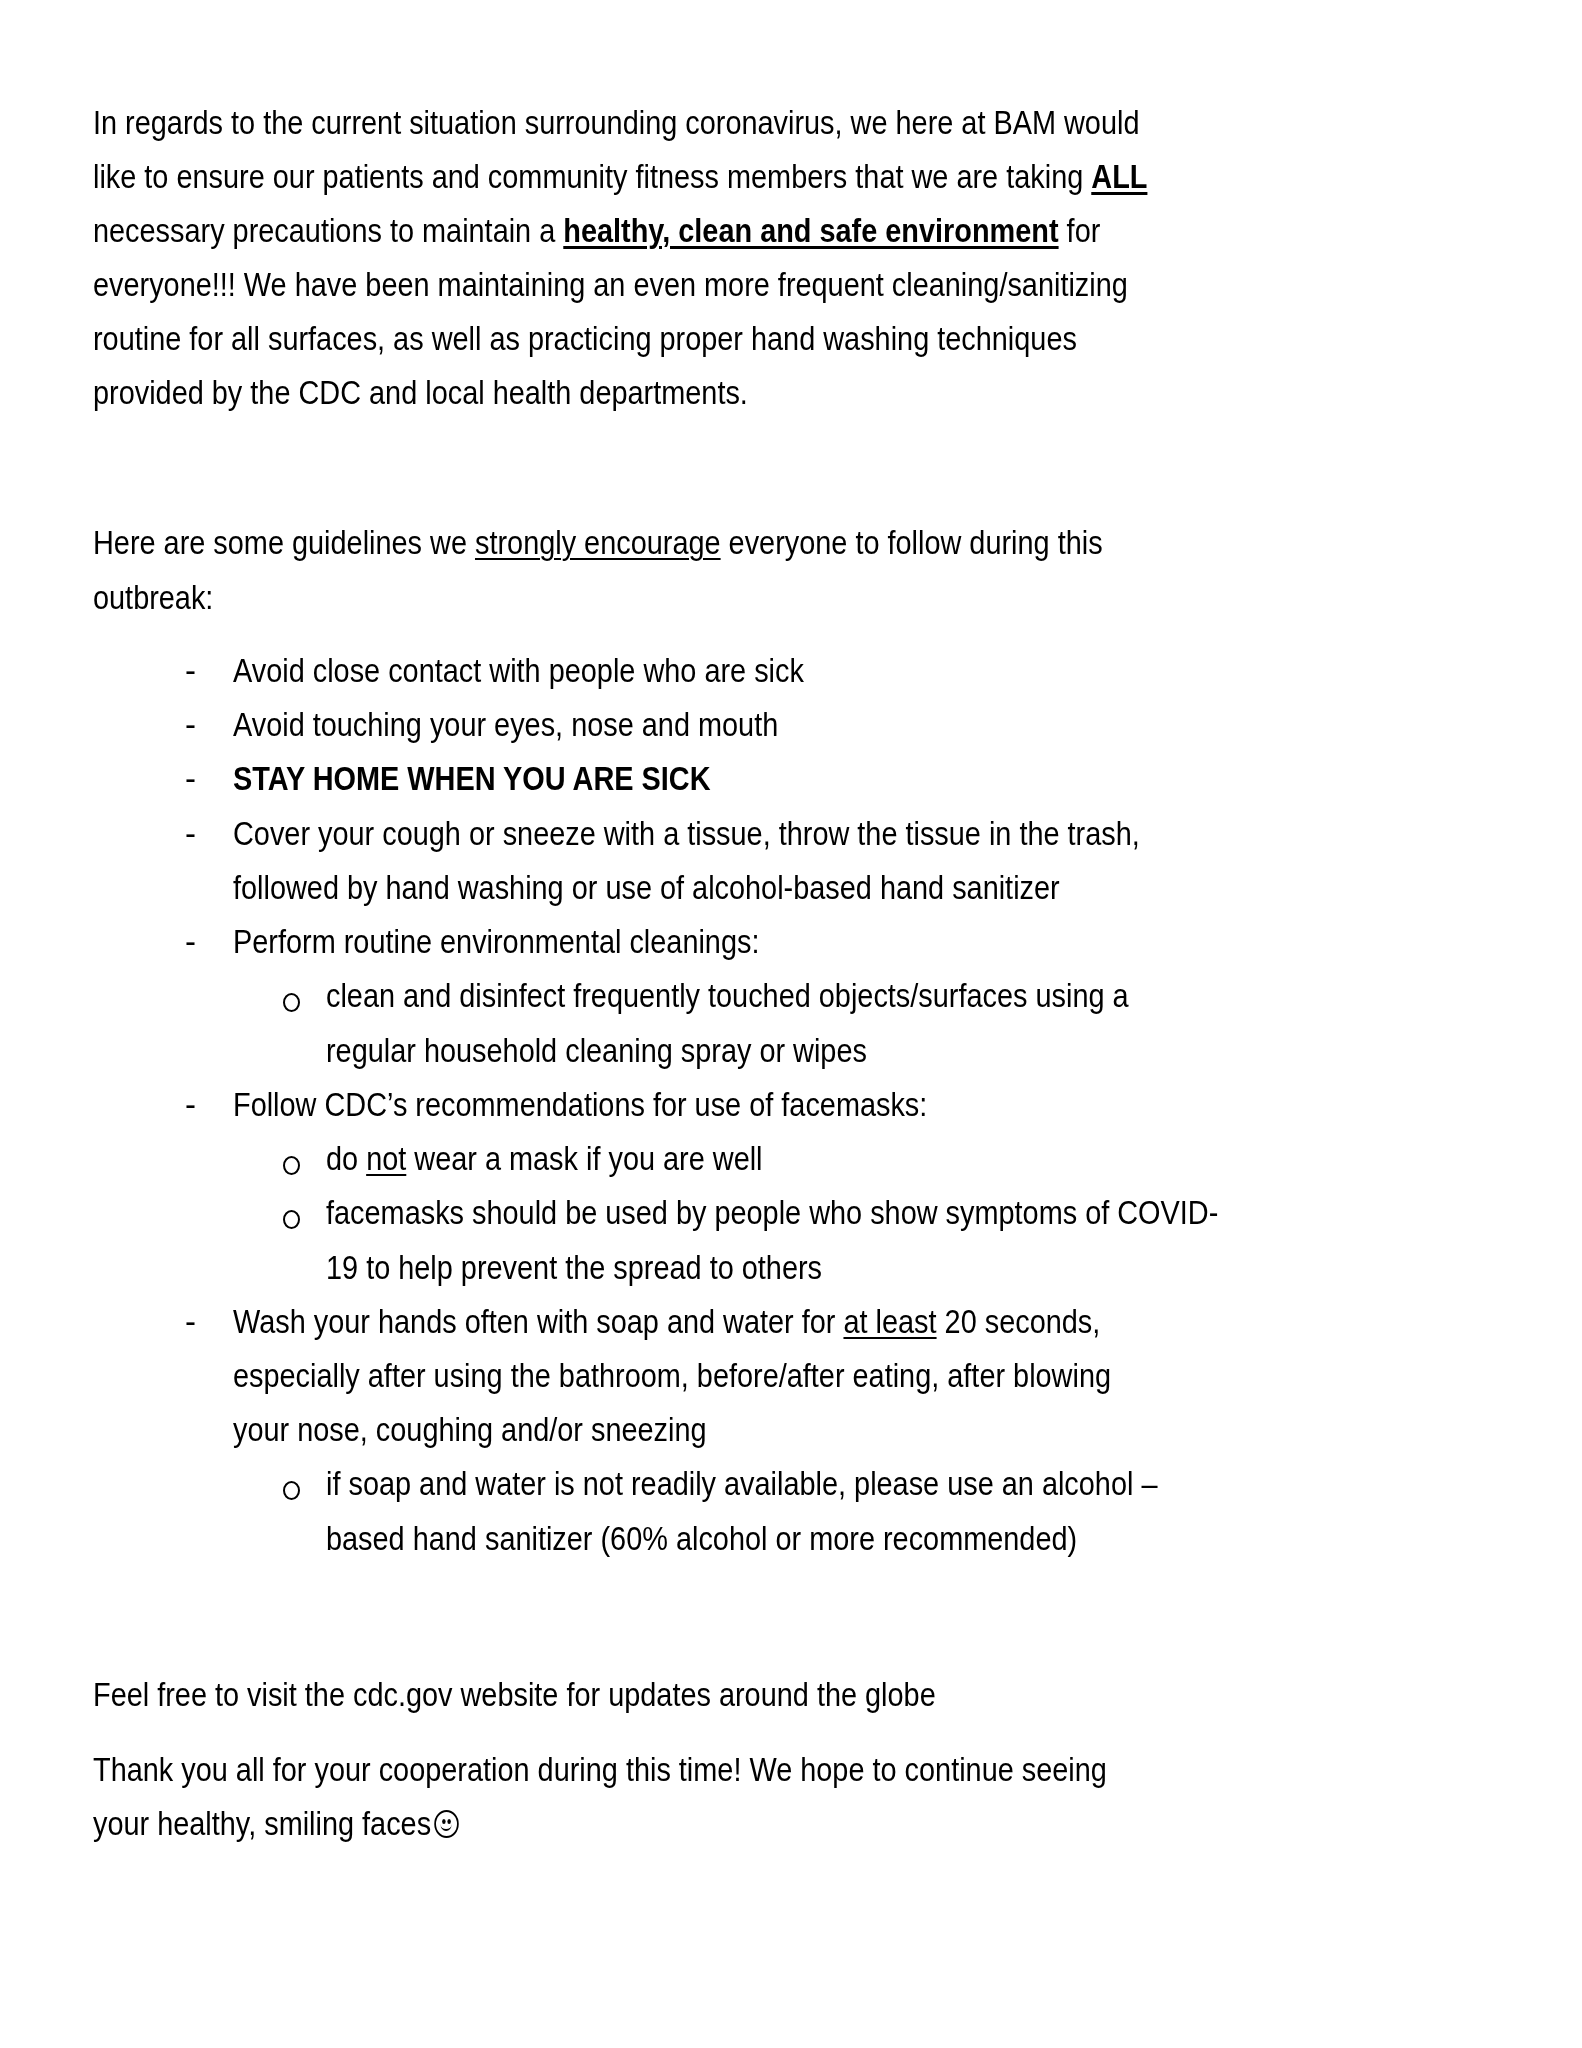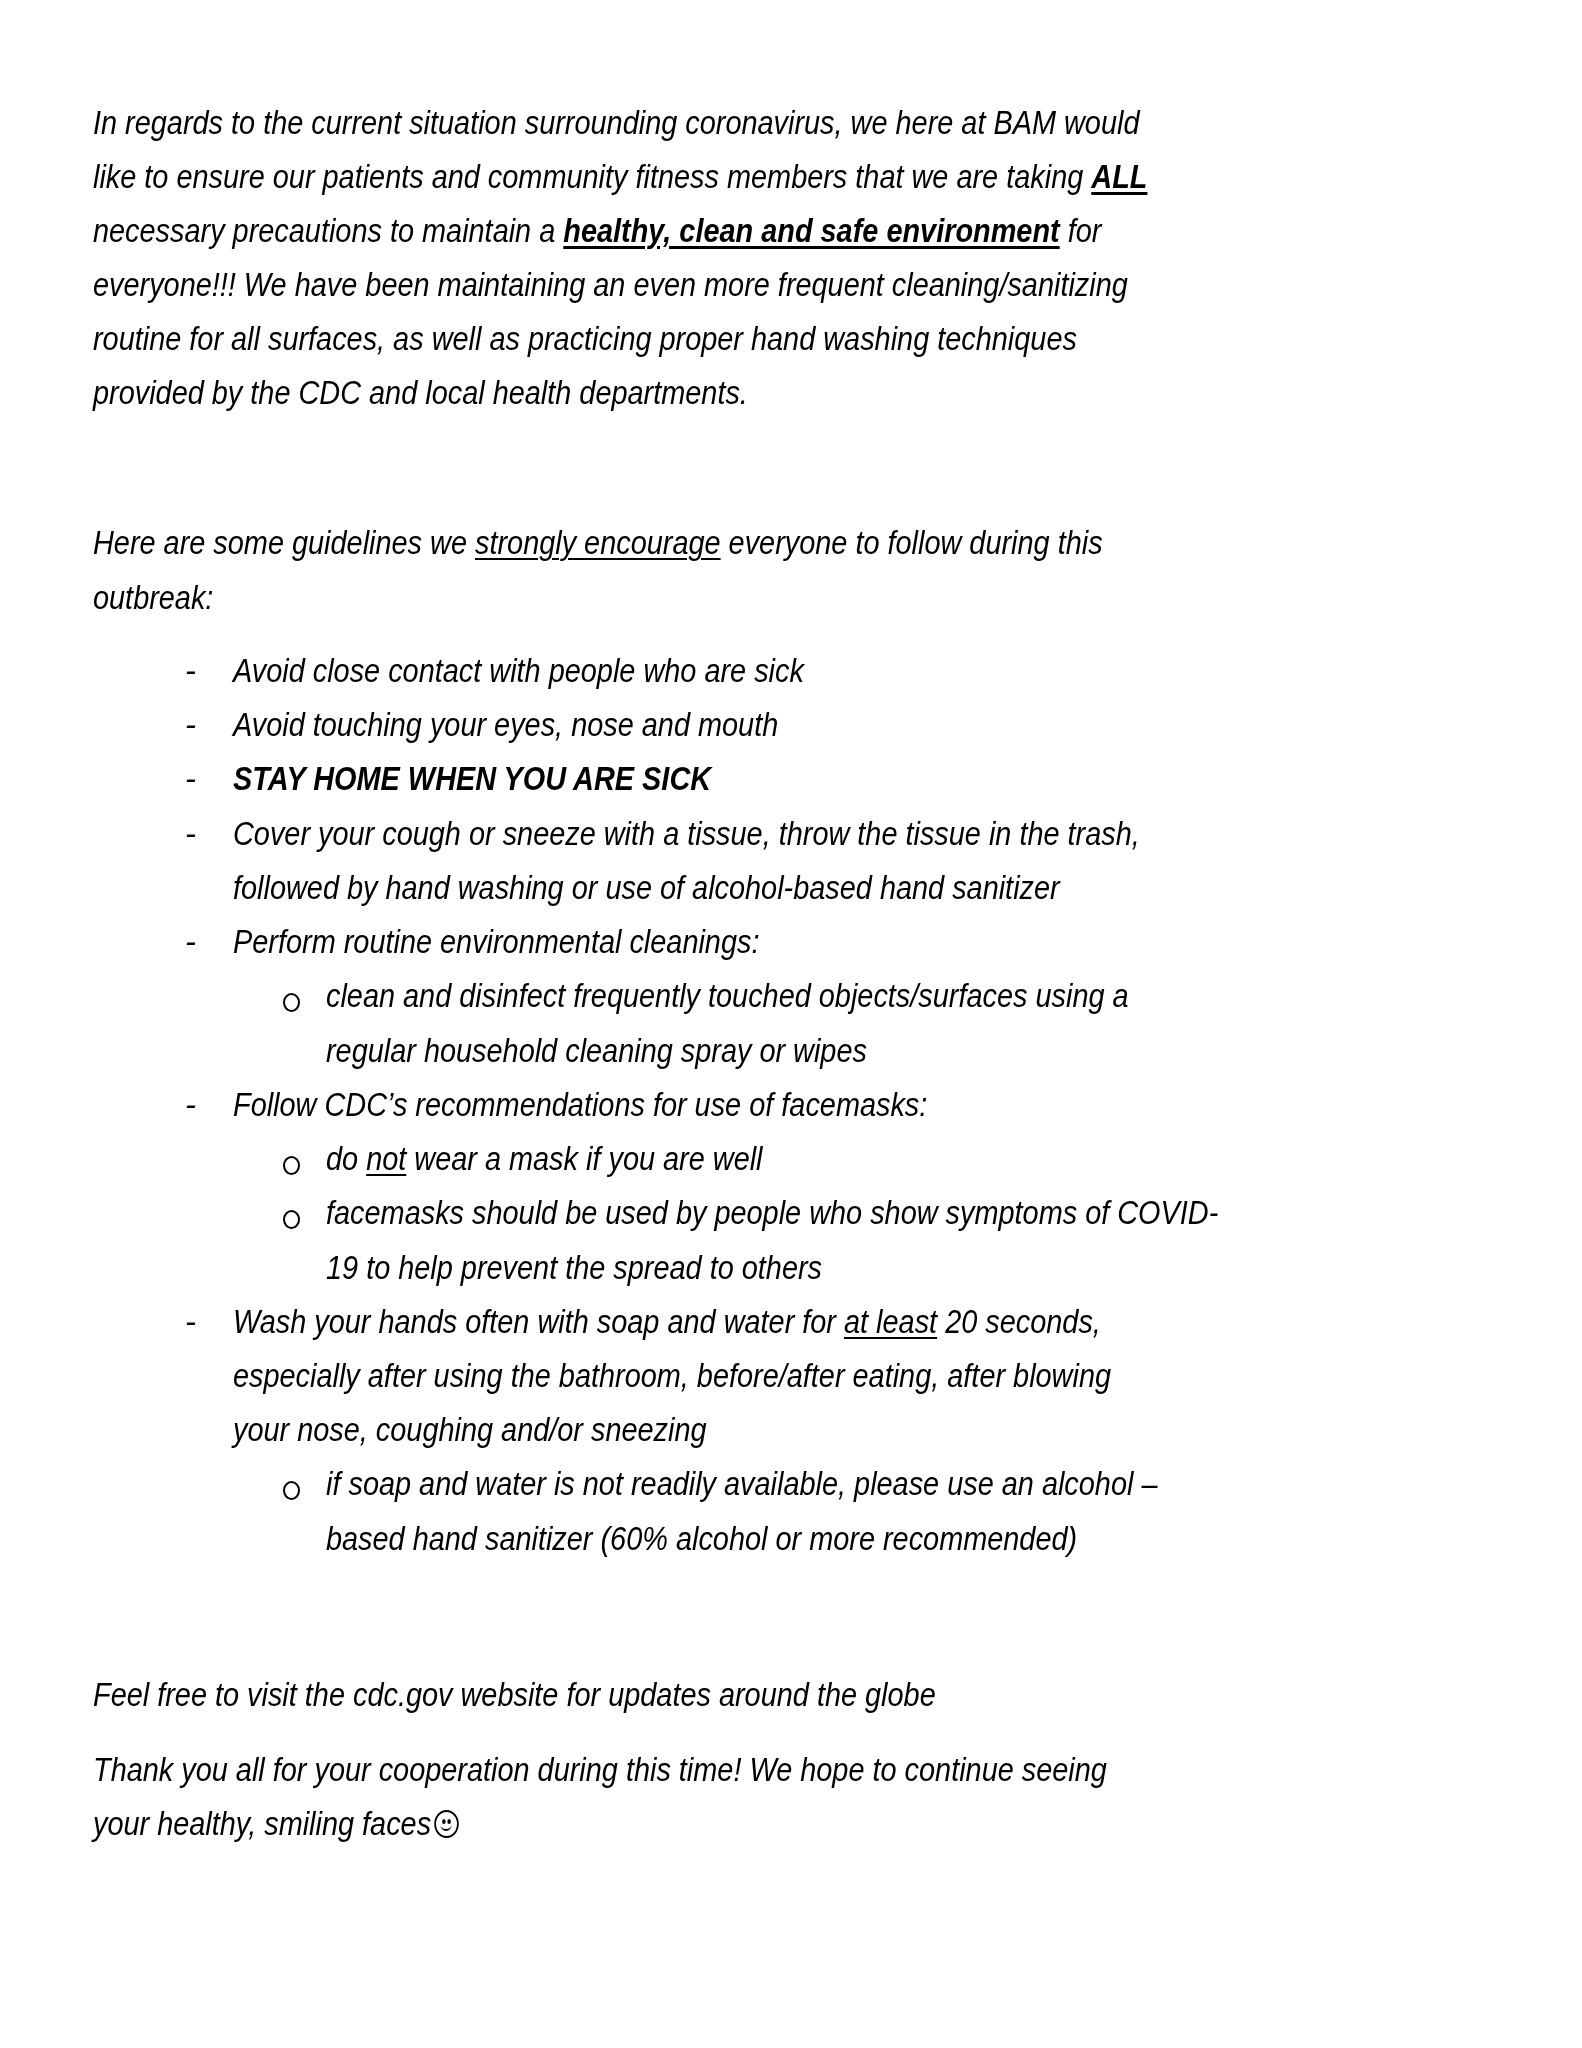--- a/index.html
+++ b/index.html
@@ -1,17 +1,17 @@
 <!DOCTYPE html>
 <html><head>
 <meta charset="utf-8">
 <style>
   html, body { margin: 0; padding: 0; background: #ffffff; }
   body { width: 1582px; height: 2048px; position: relative; overflow: hidden; }
-  .page { position: absolute; left: 0; top: 0; width: 1582px; height: 2048px; background: #ffffff; font-style: italic; }
+  .page { position: absolute; left: 0; top: 0; width: 1582px; height: 2048px; background: #ffffff; }
   .ln {
     position: absolute;
     font-family: "Liberation Sans", sans-serif;
     font-size: 33px;
     line-height: 40px;
     height: 40px;
     color: #000000;
     white-space: nowrap;
     transform: scaleX(0.875);
     transform-origin: left top;

